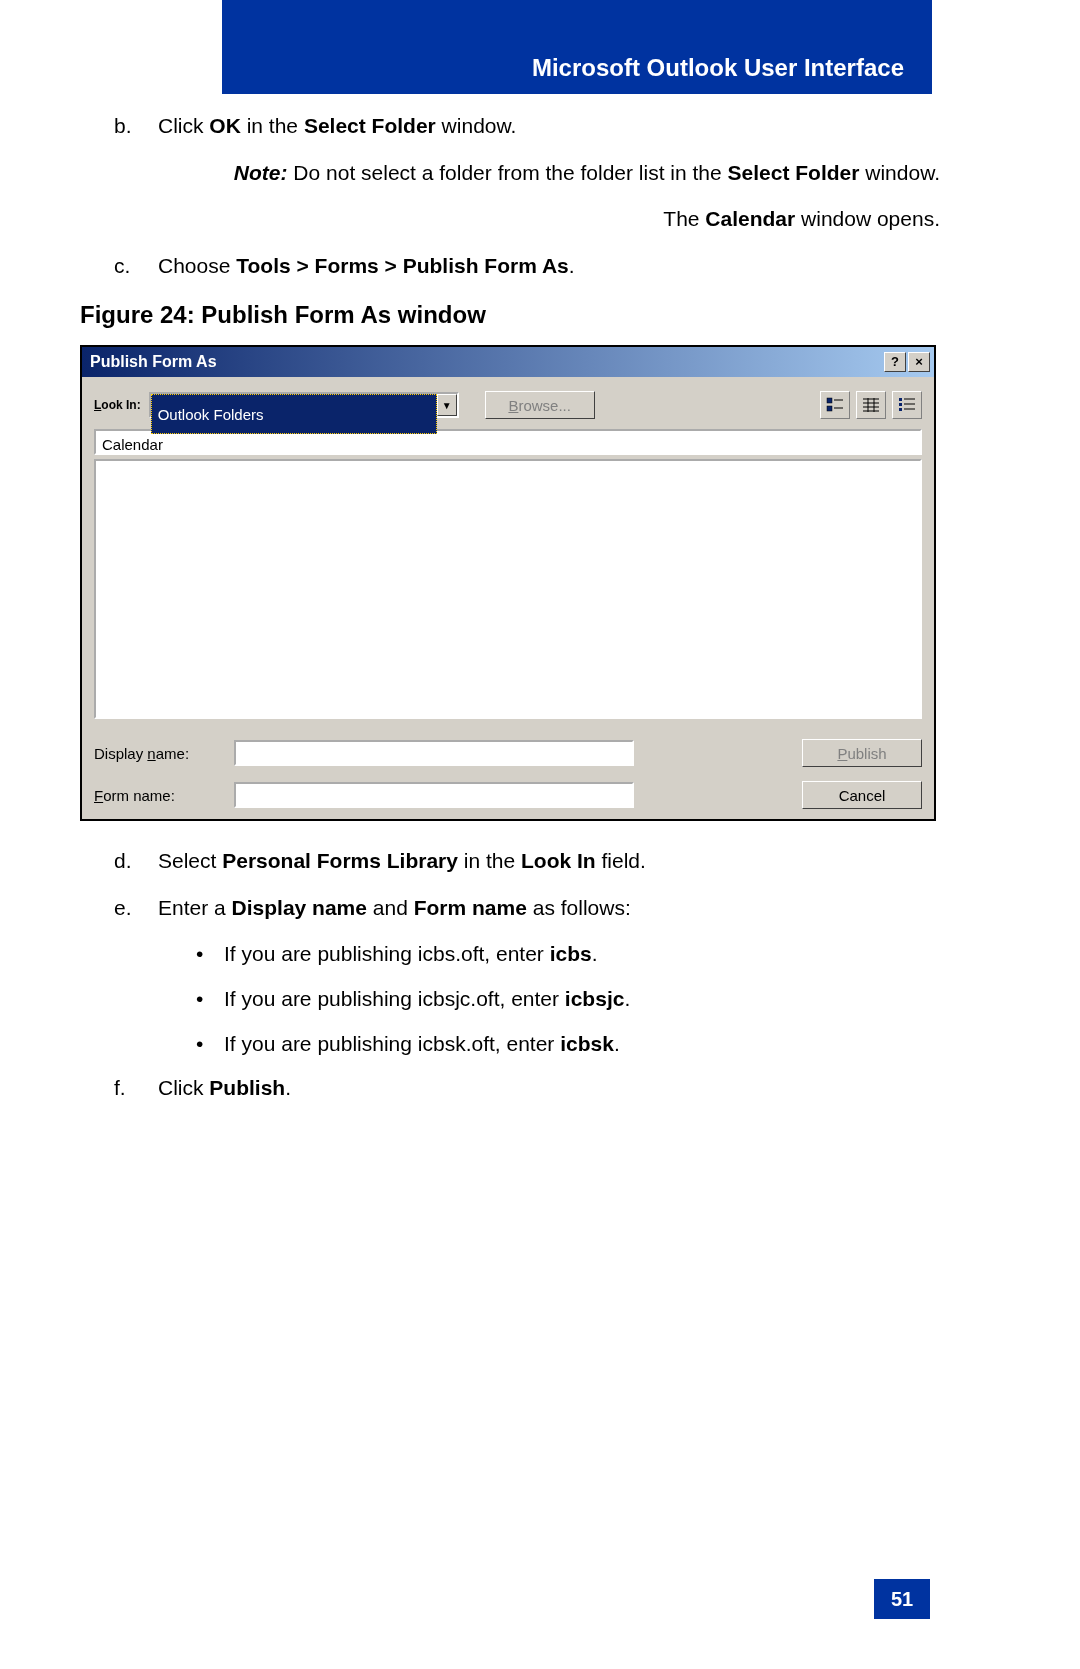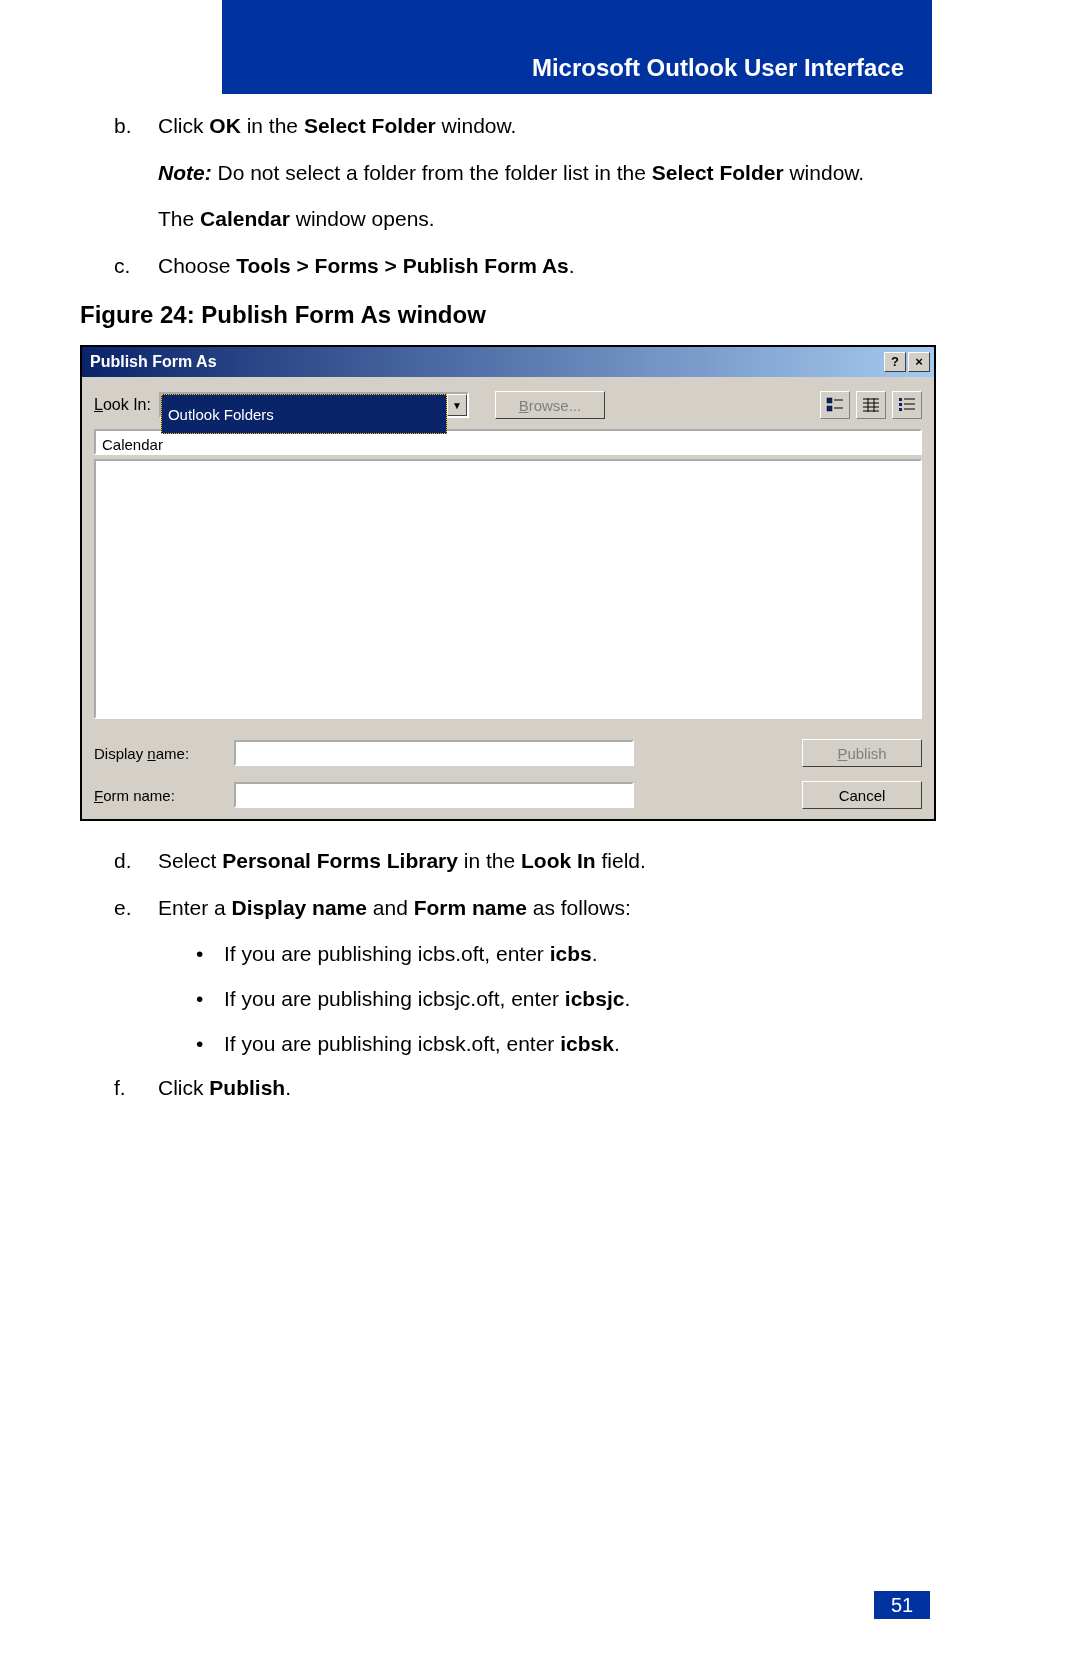--- a/index.html
+++ b/index.html
@@ -34,21 +34,21 @@
       left: 80px;
       width: 860px;
       font-size: 21px;
       color: #000;
       line-height: 1.55;
     }
     .note-line { margin-left: 78px; margin-bottom: 24px; }
     .step-row { display: flex; margin-left: 34px; margin-bottom: 14px; }
     .step-letter { width: 44px; flex-shrink: 0; }
     .step-body { flex: 1; }
-    .step-sub { margin-left: 78px; margin-bottom: 14px; }
+    .step-sub { margin-left: 78px; margin-bottom: 14px; text-align: right; }
     .figure-title {
       font-weight: bold;
       font-size: 24px;
       margin: 14px 0 12px 0;
     }
     .b { font-weight: bold; }
     .bi { font-weight: bold; font-style: italic; }
 
     
     .dialog-wrap {
@@ -72,21 +72,21 @@
       background: #d4d0c8;
       border: 1px solid #fff;
       border-right-color: #404040;
       border-bottom-color: #404040;
       font-size: 13px; font-weight: bold;
       display: flex; align-items: center; justify-content: center;
       font-family: Arial, sans-serif;
     }
     .dlg-body { padding: 14px 12px 10px 12px; }
     .dlg-row1 { display: flex; align-items: center; gap: 8px; margin-bottom: 10px; }
-    .lookin-label { font-size: 16px; }
+    .lookin-label { font-size: 12px; font-weight: bold; }
     .lookin-label .u { text-decoration: underline; }
     .combo {
       display: flex; align-items: stretch;
       border: 2px inset #fff;
       height: 26px;
       width: 310px;
       background: #fff;
     }
     .combo-sel {
       flex: 1;
@@ -154,24 +154,24 @@
       display: flex; align-items: center; justify-content: center;
     }
     .action-btn.disabled { color: #808080; }
     .msg-class { font-size: 15px; margin-top: 16px; }
     .bullet-row { display: flex; margin-left: 116px; margin-bottom: 12px; }
     .bullet-dot { width: 28px; flex-shrink:0; }
     .page-num-box {
       position: absolute;
       right: 150px;
       bottom: 50px;
-      width: 56px; height: 28px;
+      width: 56px; height: 40px;
       background: #0033a0;
       color: #fff;
-      font-weight: normal;
+      font-weight: bold;
       font-size: 20px;
       display: flex; align-items: center; justify-content: center;
     }
   </style>
 </head>
 <body>
 
 <div class="blue-header-bar">
   <span>Microsoft Outlook User Interface</span>
 </div>

